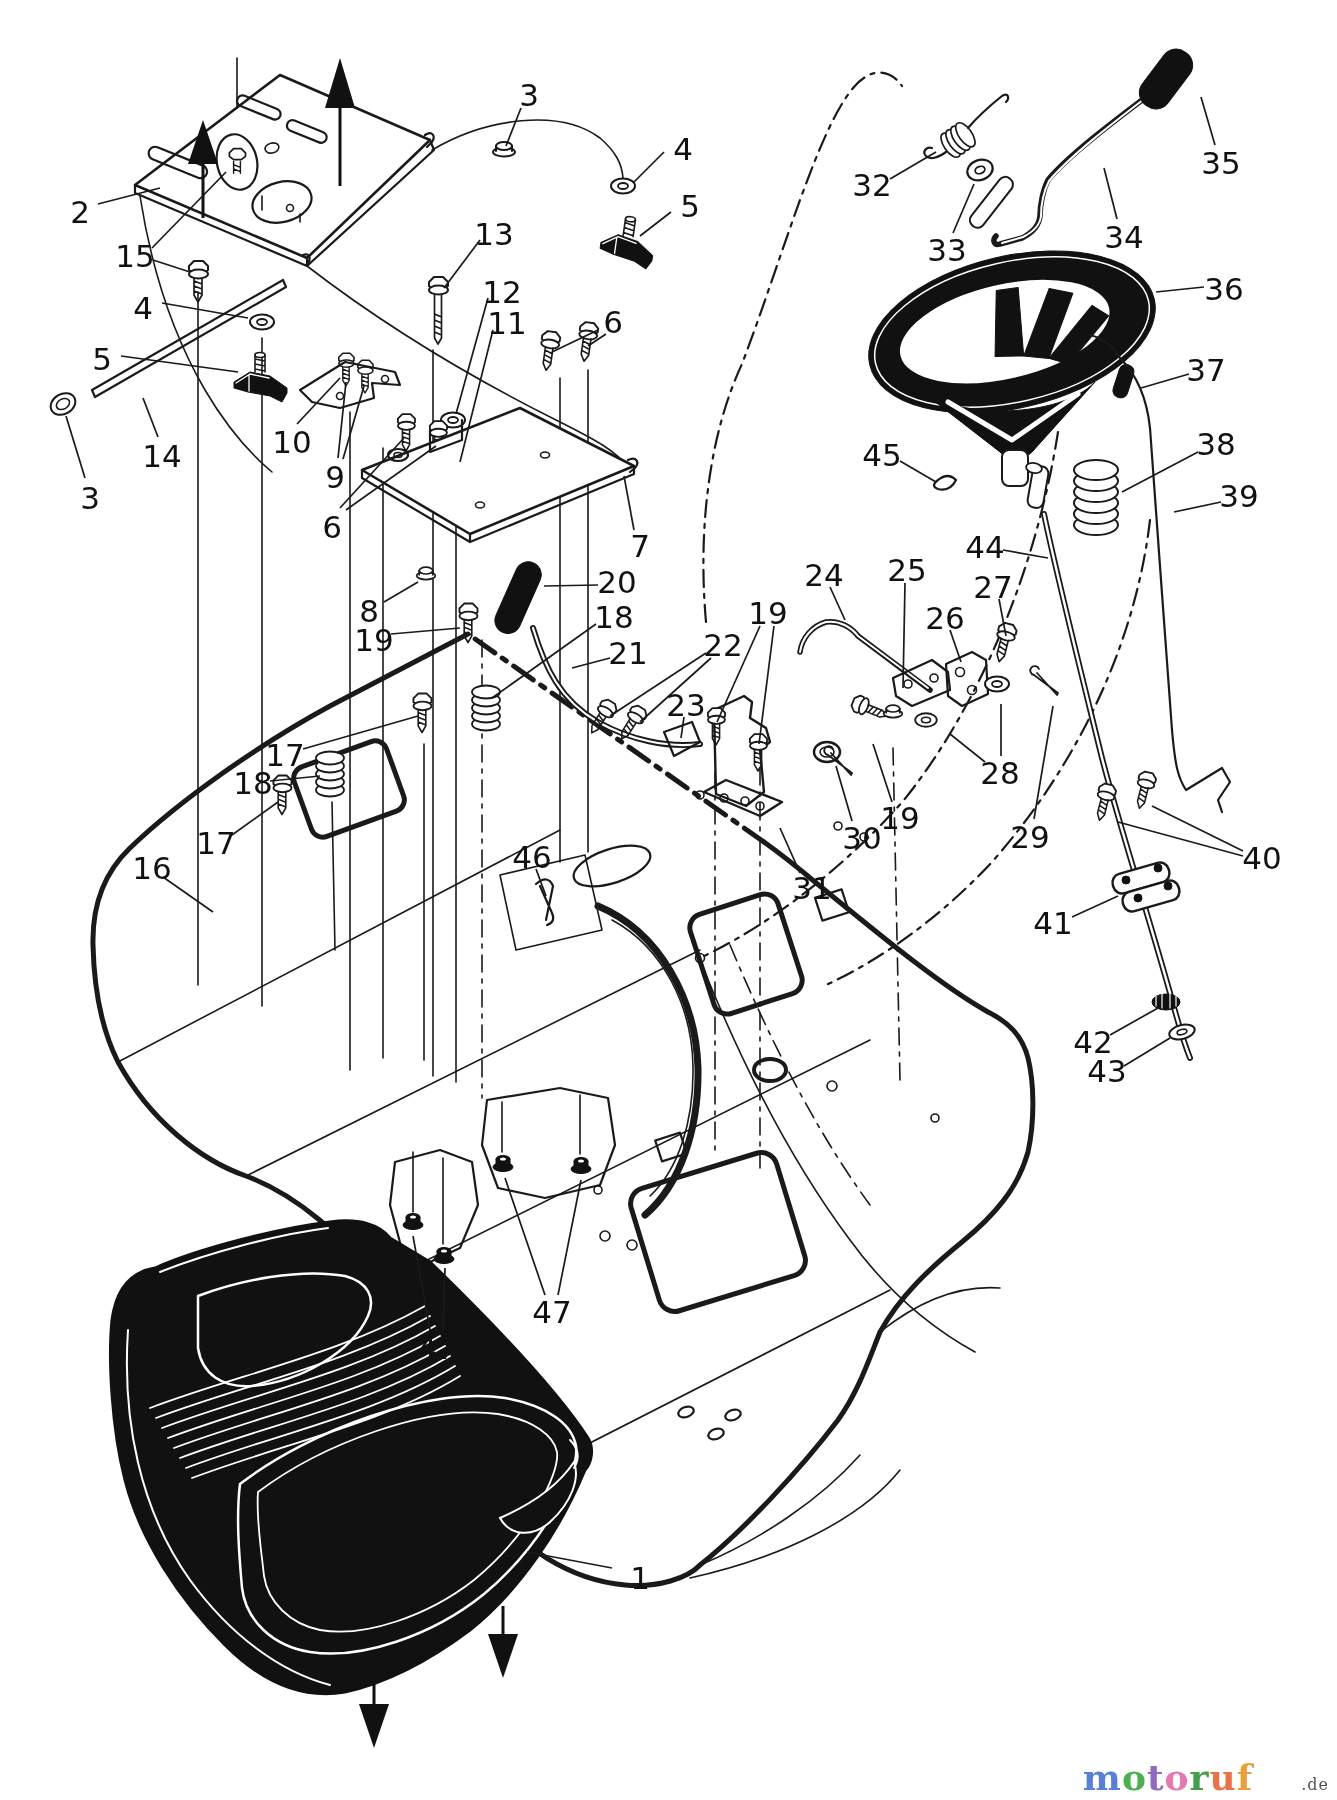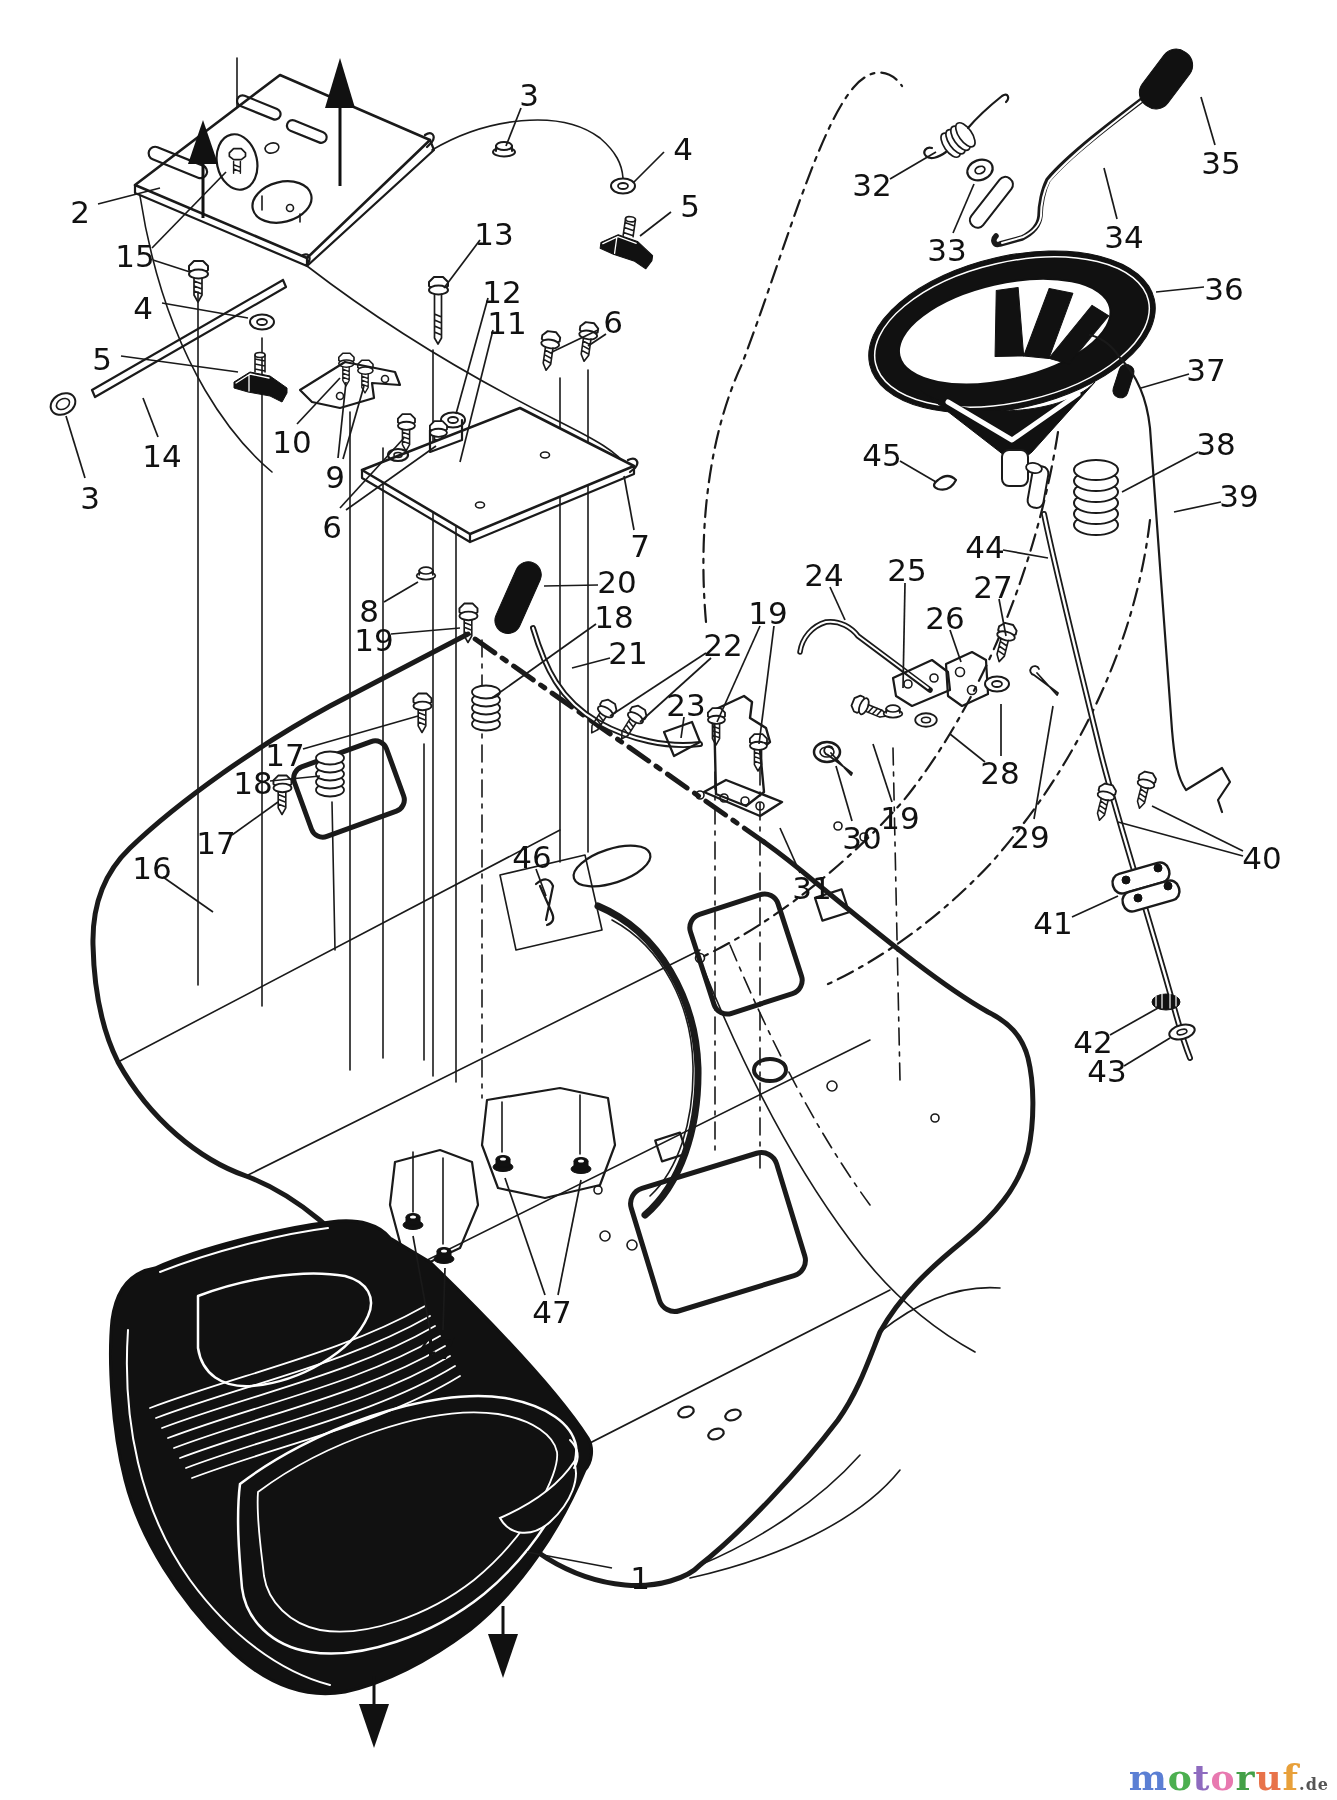--- a/index.html
+++ b/index.html
@@ -9,21 +9,21 @@
   .ln{stroke:#1a1a1a;fill:none;stroke-linecap:round;stroke-linejoin:round;}
   .s1{stroke-width:1.6}.s2{stroke-width:2.2}.s5{stroke-width:5}.s7{stroke-width:7}
   .fw{fill:#ffffff;stroke:#1a1a1a;stroke-linejoin:round;}
   .fb{fill:#111111;stroke:#111111;stroke-linejoin:round;}
   .wln{stroke:#ffffff;fill:none;stroke-linecap:round;stroke-linejoin:round;}
   .dash{stroke-dasharray:17 7 4 7;}
   .dashb{stroke-dasharray:24 9 5 9;}
   .callout-text{font-family:"DejaVu Sans",sans-serif;font-size:31px;fill:#111;}
   #watermark{position:absolute;right:8px;bottom:2px;font-family:"DejaVu Serif",serif;
              font-weight:bold;font-size:36px;letter-spacing:1px;}
-  #watermark .suffix{font-size:16px;font-weight:bold;color:#555;}
+  #watermark .suffix{font-size:16px;font-weight:normal;color:#555;margin-left:48px;}
 </style>
 </head>
 <body>
 
 <div id="stage">
   <svg id="diagram" width="1337" height="1800" viewBox="0 0 1337 1800">
 
     <defs>
       <g id="sym-screw">
         <path class="fw" stroke-width="2" d="M -9 -6 L -4 -11 L 5 -11 L 10 -6 L 10 -2 L 5 2 L -4 2 L -9 -2 Z"></path>

